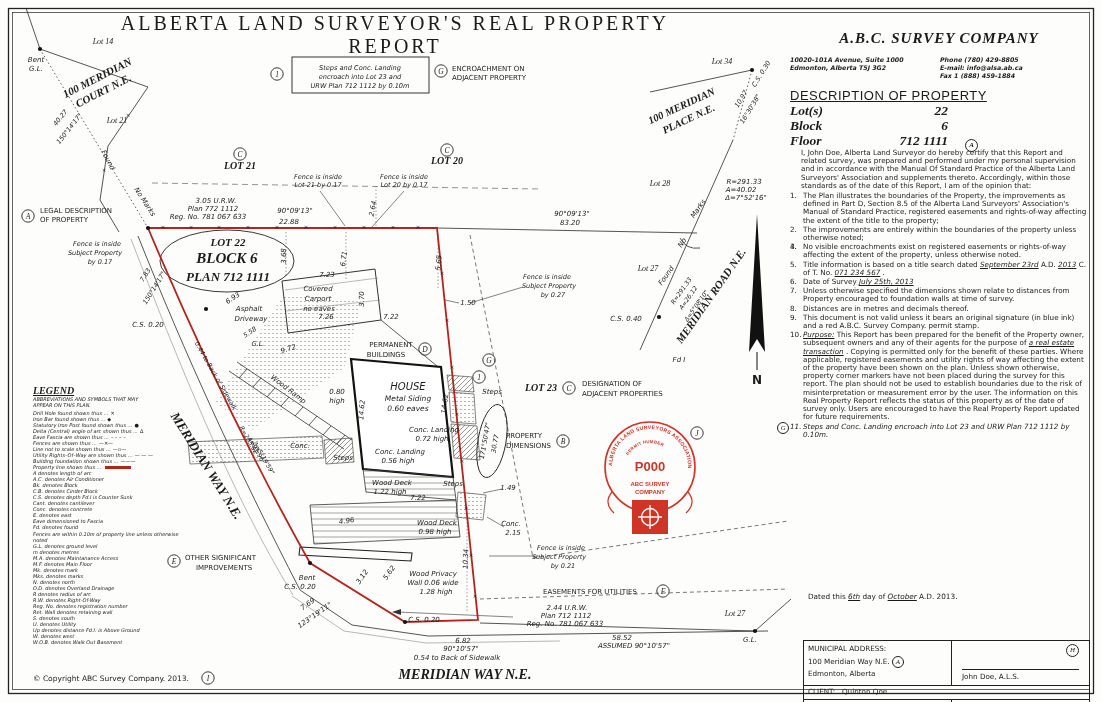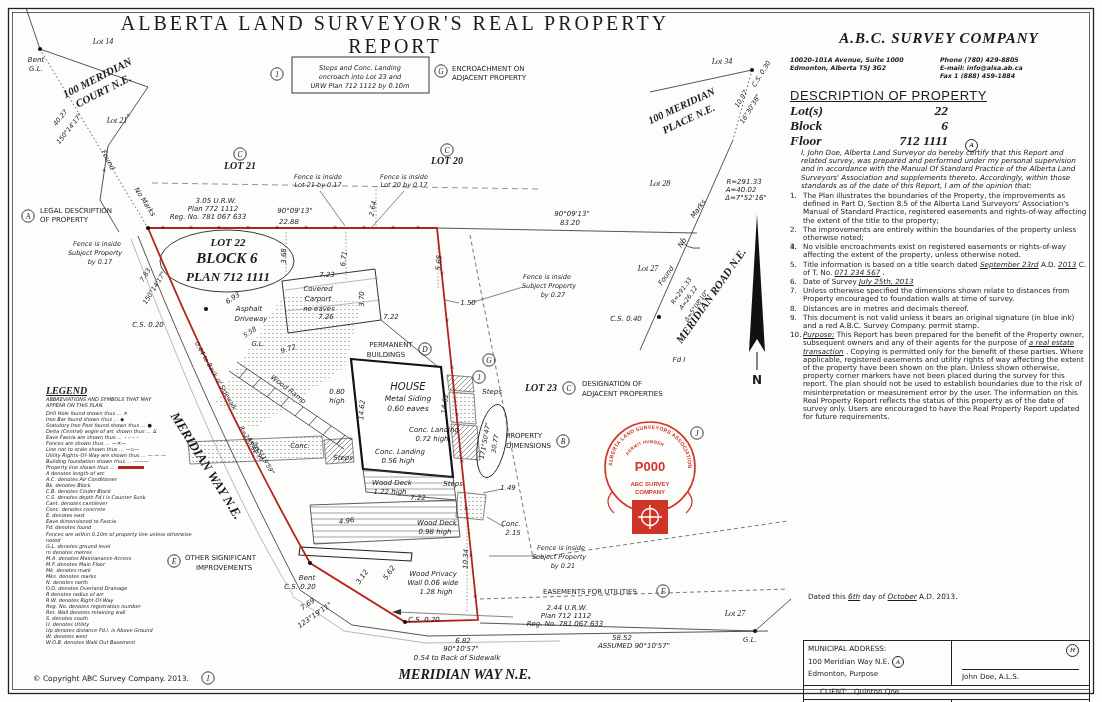--- a/index.html
+++ b/index.html
@@ -24,39 +24,39 @@
   #desc{position:absolute;left:790px;top:88px;width:300px;}
   #desc .dt{font-size:13px;letter-spacing:0.5px;text-decoration:underline;font-family:Liberation Sans, sans-serif;}
   .lotrow{width:158px;display:flex;justify-content:space-between;
           font-family:"Liberation Serif",serif;font-weight:bold;font-style:italic;font-size:13.5px;line-height:15px;}
   .circ{display:inline-block;width:11px;height:11px;border:1px solid #222;border-radius:50%;
         text-align:center;line-height:11px;font-size:7px;font-family:"Liberation Serif",serif;font-style:italic;
         vertical-align:middle;}
   #badgeA{position:absolute;left:175px;top:21px;}
   #cert{position:absolute;left:790px;top:149px;width:299px;font-size:7.2px;line-height:8.2px;
         font-family:"DejaVu Sans",sans-serif;}
-  .cert-intro{margin:0 0 2px 0;padding-left:11px;font-style:italic;}
+  .cert-intro{margin:0 0 2px 0;padding-left:11px;}
   .cert-item{position:relative;padding-left:13px;margin:0 0 1px 0;}
   .cert-item .num{position:absolute;left:0;top:0;}
   .cert-item.it{font-style:italic;}
   .cert-item .gcirc{position:absolute;left:-13px;top:-1px;width:10px;height:10px;line-height:10px;font-size:6.5px;}
   .u{text-decoration:underline;font-style:italic;}
   #dated{position:absolute;left:808px;top:592px;width:280px;font-size:7.3px;font-family:"DejaVu Sans",sans-serif;}
   #infotable{position:absolute;left:803px;top:640px;width:285px;height:84px;border:1.2px solid #222;
              font-size:7.2px;font-family:"DejaVu Sans",sans-serif;}
   .trow{display:flex;border-top:1px solid #222;}
   .trow.first{border-top:none;}
   .tc{padding:2px 4px;box-sizing:border-box;}
   .c1{width:148px;border-right:1px solid #222;}
   .c2{width:137px;position:relative;}
   #muni{height:44px;}
   #muni .tc{line-height:12.5px;}
   #sig .badge{position:absolute;right:10px;top:3px;}
   #sig .name{position:absolute;left:10px;right:10px;bottom:2px;border-top:1px solid #222;padding-top:1px;}
-  #legend{position:absolute;left:46px;top:385px;width:152px;font-family:"DejaVu Sans",sans-serif;}
+  #legend{position:absolute;left:33px;top:385px;width:152px;font-family:"DejaVu Sans",sans-serif;}
   .leg-title{font-family:"Liberation Serif",serif;font-weight:bold;font-style:italic;font-size:10px;
              text-decoration:underline;margin-bottom:1px;}
   .leg-sub{font-size:5px;font-style:italic;line-height:5.8px;width:120px;margin-bottom:1px;}
   .leg-row{font-size:5px;font-style:italic;line-height:6.05px;white-space:normal;}
   .leg-row .ls{margin-left:2px;font-style:normal;}
   .lred{display:inline-block;width:26px;height:2.5px;background:#b3241c;vertical-align:middle;margin-left:3px;}
 </style>
 </head>
 <body>
 
@@ -449,40 +449,41 @@
         <div class="cert-item"><span class="num">1.</span><span>The Plan illustrates the boundaries of the Property, the improvements as defined in Part D, Section 8.5 of the Alberta Land Surveyors' Association's Manual of Standard Practice, registered easements and rights-of-way affecting the extent of the title to the property;</span></div>
         <div class="cert-item"><span class="num">2.</span><span>The improvements are entirely within the boundaries of the property unless otherwise noted;</span></div>
         <div class="cert-item"><span class="num">3.</span></div>
         <div class="cert-item"><span class="num">4.</span><span>No visible encroachments exist on registered easements or rights-of-way affecting the extent of the property, unless otherwise noted.</span></div>
         <div class="cert-item"><span class="num">5.</span><span><span>Title information is based on a title search dated </span><span class="u">September 23rd</span><span> A.D. </span><span class="u">2013</span><span> C. of T. No. </span><span class="u">071 234 567</span><span> .</span></span></div>
         <div class="cert-item"><span class="num">6.</span><span><span>Date of Survey </span><span class="u">July 25th, 2013</span><span></span></span></div>
         <div class="cert-item"><span class="num">7.</span><span>Unless otherwise specified the dimensions shown relate to distances from Property encouraged to foundation walls at time of survey.</span></div>
         <div class="cert-item"><span class="num">8.</span><span>Distances are in metres and decimals thereof.</span></div>
         <div class="cert-item"><span class="num">9.</span><span>This document is not valid unless it bears an original signature (in blue ink) and a red A.B.C. Survey Company. permit stamp.</span></div>
         <div class="cert-item"><span class="num">10.</span><span><span></span><span class="u">Purpose:</span><span> This Report has been prepared for the benefit of the Property owner, subsequent owners and any of their agents for the purpose of </span><span class="u">a real estate transaction</span><span> . Copying is permitted only for the benefit of these parties. Where applicable, registered easements and utility rights of way affecting the extent of the property have been shown on the plan. Unless shown otherwise, property corner markers have not been placed during the survey for this report. The plan should not be used to establish boundaries due to the risk of misinterpretation or measurement error by the user. The information on this Real Property Report reflects the status of this property as of the date of survey only. Users are encouraged to have the Real Property Report updated for future requirements.</span></span></div>
+        <div class="cert-item it"><span class="circ gcirc">G</span><span class="num">11.</span><span>Steps and Conc. Landing encroach into Lot 23 and URW Plan 712 1112 by 0.10m.</span></div>
       </div>
   </div>
 
   <div id="dated" class="uparse"><span>Dated this </span><span class="u">6th</span><span> day of </span><span class="u">October</span><span>   A.D. 2013.</span></div>
 
   <div id="infotable">
     <div class="trow first" id="muni">
       <div class="tc c1">
         <div>MUNICIPAL ADDRESS:</div>
         <div><span>100 Meridian Way N.E.</span>
              <span class="circ" style="width:10px;height:10px;line-height:10px;">A</span></div>
-        <div>Edmonton, Purpose</div>
+        <div>Edmonton, Alberta</div>
       </div>
       <div class="tc c2" id="sig">
         <span class="circ badge">H</span>
         <div class="name">John Doe, A.L.S.</div>
       </div>
     </div>
     <div class="trow" style="height:13px;">
-      <div class="tc" style="width:100%;padding-top:1px;margin-left:12px;">
+      <div class="tc" style="width:100%;padding-top:1px;">
         <span>CLIENT:</span>&nbsp;&nbsp;
         <span>Quinton Qoe</span>
       </div>
     </div>
     <div class="trow" style="height:13px;text-align:center;">
       <div class="tc c1" style="padding-top:1px;">SCALE 1: 200</div>
       <div class="tc c2" style="padding-top:1px;">
         <span>A.B.C. FILE NO.</span>&nbsp;
         <span>13-001</span>
       </div>

